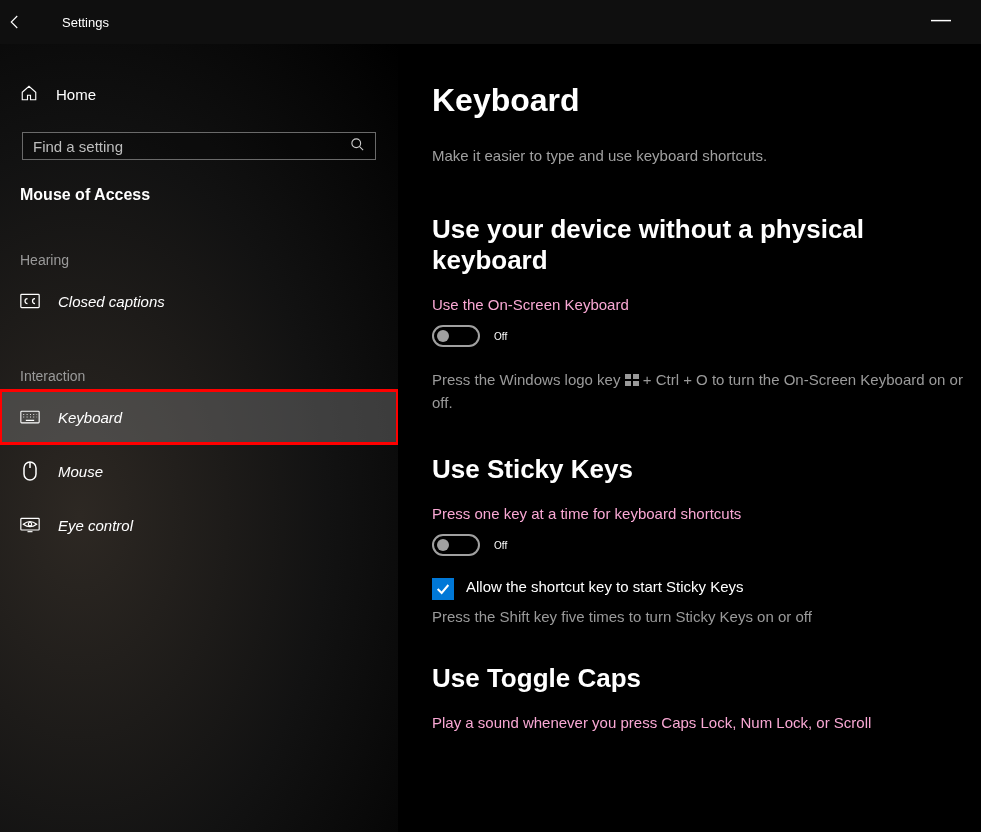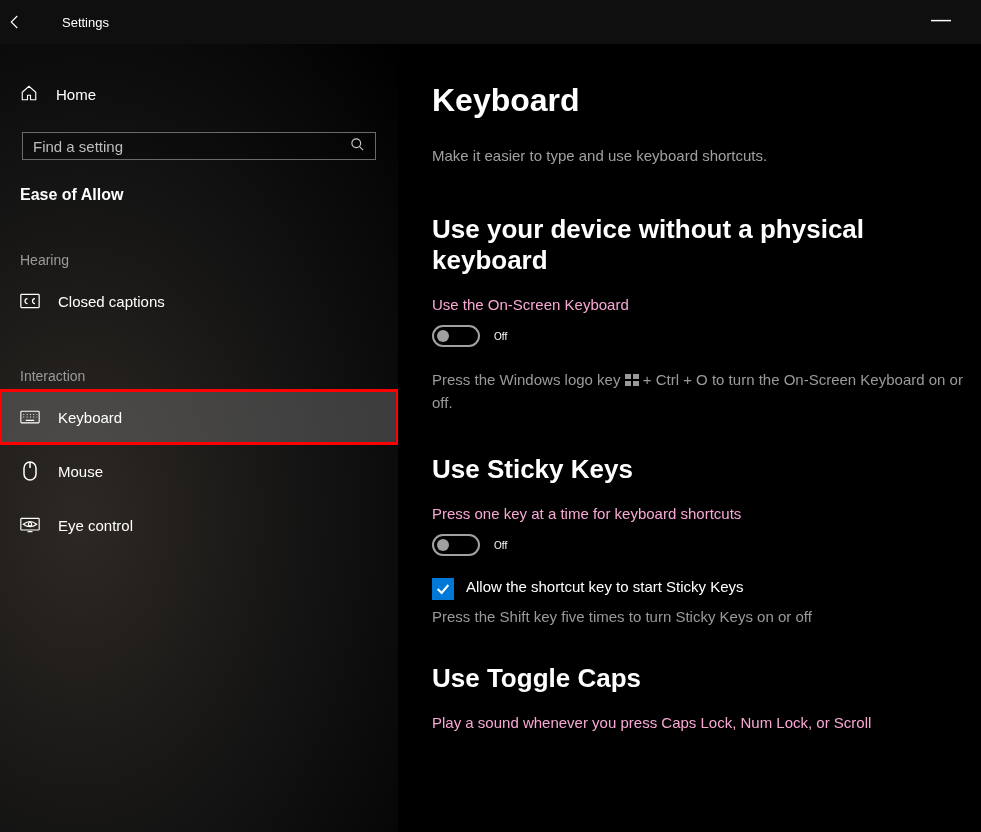--- a/index.html
+++ b/index.html
@@ -38,21 +38,21 @@
   .home-row, .nav-item {
     display:flex;
     align-items:center;
     height:48px;
     padding-left:20px;
     gap:18px;
     cursor:pointer;
     font-size:15px;
     color:#fff;
   }
-  .nav-item { height:54px; padding-left:20px;}
+  .nav-item { height:54px; padding-left:20px;font-style:italic;}
   .search-wrap { padding: 14px 22px 0 22px; }
   .search {
     display:flex;
     align-items:center;
     border:1px solid #6a6a6a;
     background: rgba(0,0,0,0.2);
     height:28px;
     padding:0 10px;
   }
   .search input {
@@ -149,21 +149,21 @@
         <input placeholder="Find a setting" style="">
         <span class="sicon">
           <svg width="15" height="15" viewBox="0 0 24 24" fill="none" stroke="#ccc" stroke-width="1.8">
               <circle cx="10" cy="10" r="7"></circle>
               <path d="M15 15 L21 21"></path>
             </svg>
         </span>
       </div>
     </div>
 
-    <div class="cat-title">Ease of Allow</div>
+    <div class="cat-title">Mouse of Access</div>
 
     <div class="group-title">Hearing</div>
 
     <div class="nav-item">
       <span class="icon">
         <svg width="20" height="16" viewBox="0 0 24 18" fill="none" stroke="#fff" stroke-width="1.5">
             <rect x="1" y="1" width="22" height="16" rx="1"></rect>
             <path d="M9 6 A3 3 0 1 0 9 12"></path>
             <path d="M18 6 A3 3 0 1 0 18 12"></path>
           </svg>

